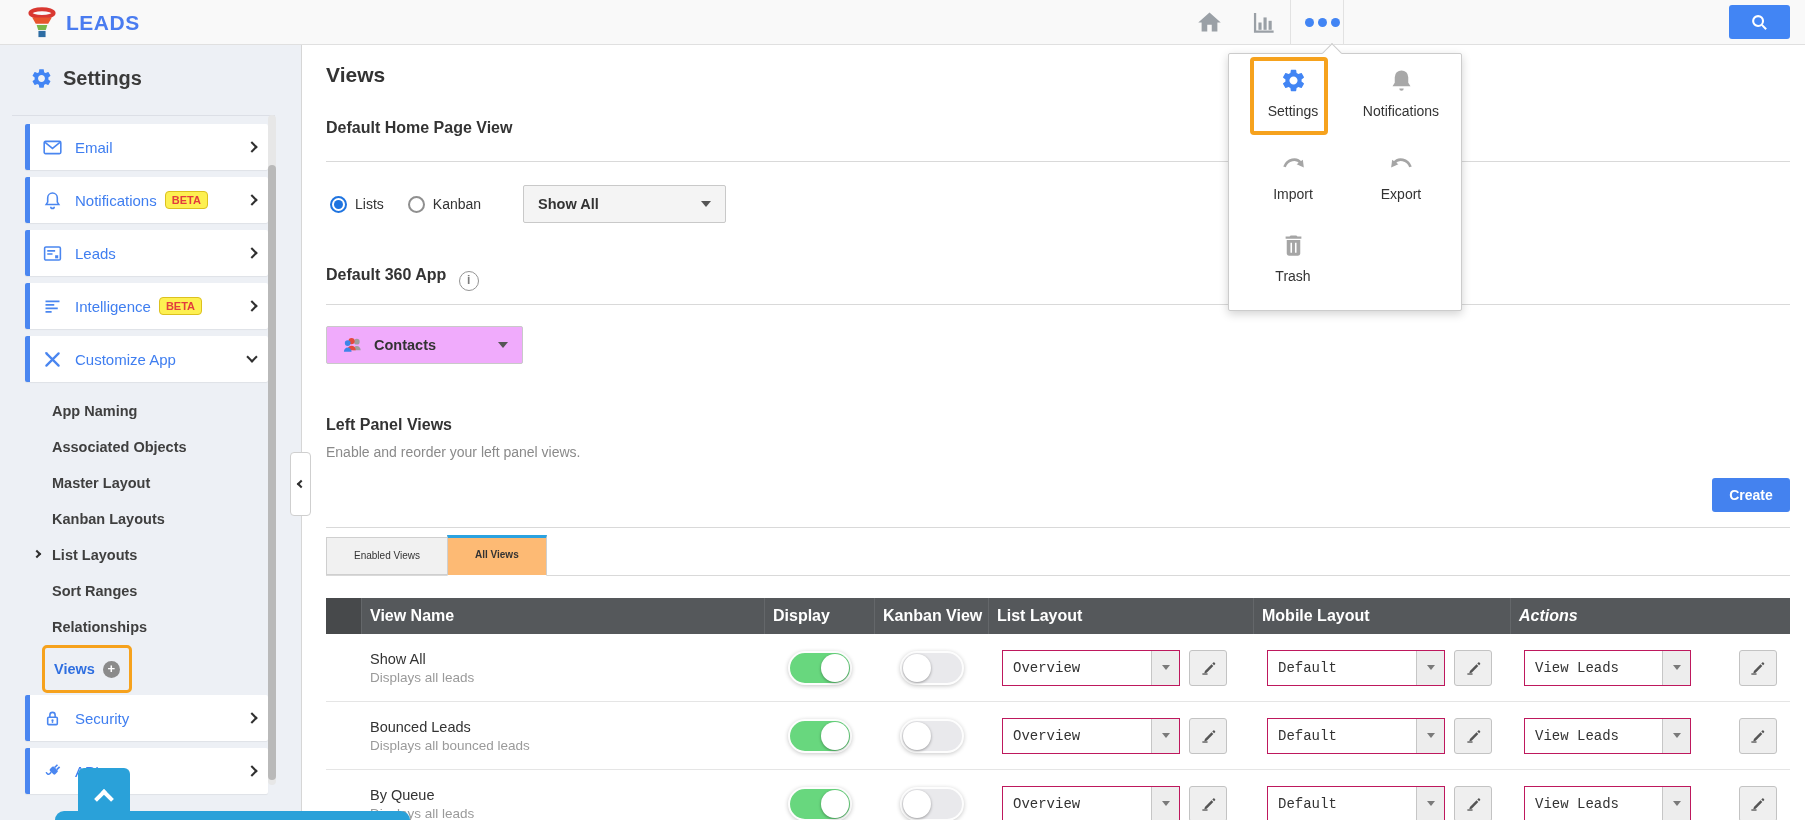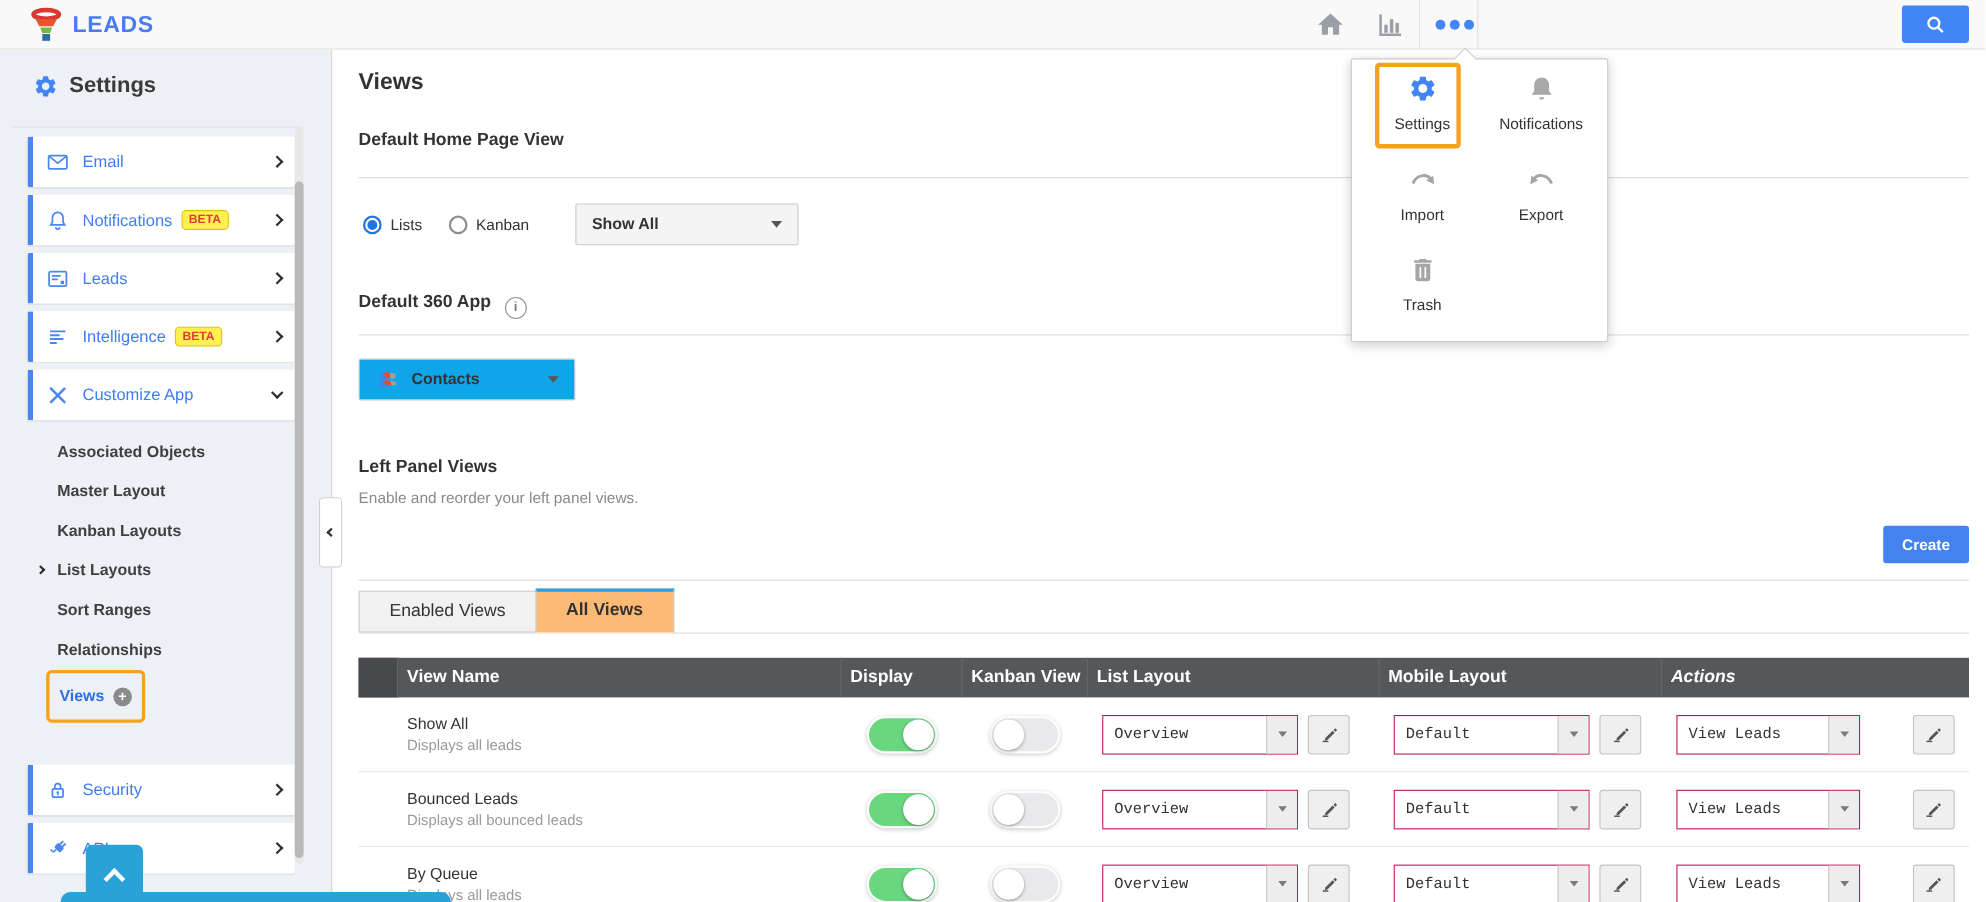--- a/index.html
+++ b/index.html
@@ -82,21 +82,21 @@
   .big-select .val { font-size:14.5px; font-weight:bold; color:#333; }
   .tri { width:0; height:0; border-left:5px solid transparent; border-right:5px solid transparent;
          border-top:6px solid #555; }
   .info-circle { display:inline-block; width:20px; height:20px; border-radius:50%; border:1.6px solid #949494;
                  color:#7c7c7c; font-size:12px; line-height:17px; text-align:center; vertical-align:-4px; margin-left:8px; font-weight:bold; }
   .desc { position:absolute; left:24px; top:399px; font-size:14px; color:#8a8a8a; }
   .create-btn { position:absolute; right:15px; top:433px; width:78px; height:34px; background:#4482ef;
                 color:#fff; font-weight:bold; font-size:14px; border:none; border-radius:3px; cursor:pointer; }
   .tabstrip { position:absolute; left:24px; top:490px; width:1464px; height:41px; display:flex;
               align-items:flex-end; border-bottom:1px solid #d9d9d9; }
-  .tab { height:38px; line-height:36px; padding:0 27px; font-size:16px; color:#333; background:#f1f1f1;
+  .tab { height:38px; line-height:36px; padding:0 27px; font-size:10px; color:#333; background:#f1f1f1;
          border:1px solid #cfcfcf; cursor:pointer; }
   .tab.active { height:41px; line-height:34px; background:#fdba74; font-weight:bold; border-top:3px solid #2ba2e0;
                 border-bottom:1px solid #fff; margin-bottom:-1px; margin-left:-1px; }
 
   
   .vtable { position:absolute; left:24px; top:553px; width:1464px; }
   .thead { display:grid; grid-template-columns:36px 403px 110px 114px 265px 257px 214px 65px;
            background:#55585b; height:36px; }
   .thead .th { color:#fff; font-size:16px; font-weight:bold; display:flex; align-items:center;
                padding-left:8px; border-right:1px solid #64676a; }
@@ -276,20 +276,21 @@
     <svg width="21" height="21" viewBox="0 0 24 24">
       <path d="M5 19L19 5M5 5l14 14" stroke="#4a86f0" stroke-width="2.6" stroke-linecap="round"></path>
       <path d="M3.5 3.5l3 .8-.8 3z" fill="#4a86f0"></path>
     </svg>
     <span class="lbl">Customize App</span>
     <span class="spacer"></span>
     <span class="chev d"></span>
   </div>
 
   <ul class="sb-sub">
+    <li><span>App Naming</span></li>
     <li><span>Associated Objects</span></li>
     <li><span>Master Layout</span></li>
     <li><span>Kanban Layouts</span></li>
     <li>
       <span class="chev sm r pre-chev"></span>
       <span>List Layouts</span>
     </li>
     <li><span>Sort Ranges</span></li>
     <li><span>Relationships</span></li>
     <li>
@@ -355,21 +356,21 @@
       <span class="tri"></span>
     </div>
   </div>
 
   <div class="sec-title" style="top:221px">
     <span>Default 360 App</span>
     <span class="info-circle">i</span>
   </div>
   <div class="hr" style="top:259px"></div>
 
-  <div class="big-select" style="position:absolute; left:24px; top:281px; width:197px; background:#0ea5e9;">
+  <div class="big-select" style="position:absolute; left:24px; top:281px; width:197px; background:#f0abfc;">
     <svg width="23" height="23" viewBox="0 0 24 24" style="margin-right:10px">
       <circle cx="16.5" cy="8" r="3" fill="#9e9e9e"></circle>
         <path d="M12.5 17c0-2.6 1.8-4.4 4-4.4s4 1.8 4 4.4z" fill="#9e9e9e"></path>
       <circle cx="11" cy="7.5" r="3.2" fill="#e5493d"></circle>
         <path d="M6.6 17c0-2.8 2-4.7 4.4-4.7s4.4 1.9 4.4 4.7z" fill="#e5493d"></path>
       <circle cx="7" cy="9.5" r="3" fill="#3d85e8"></circle>
         <path d="M3 18.5c0-2.6 1.8-4.4 4-4.4s4 1.8 4 4.4z" fill="#3d85e8"></path>
     </svg>
     <span class="val">Contacts</span>
     <span style="flex:1"></span>

